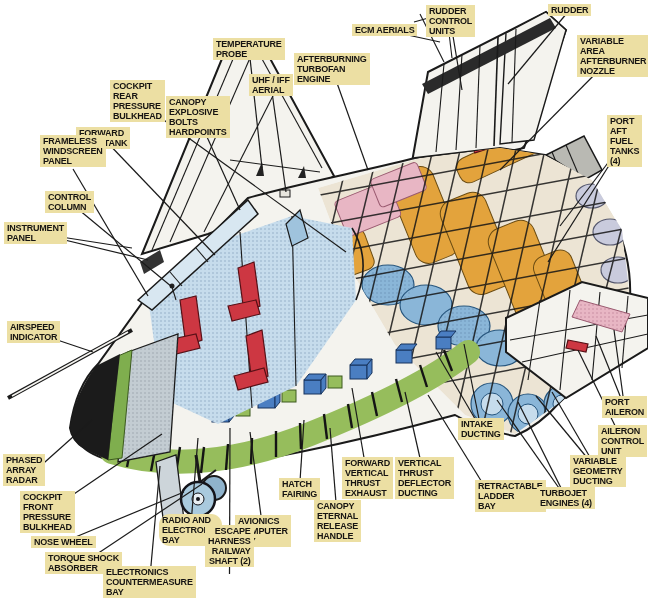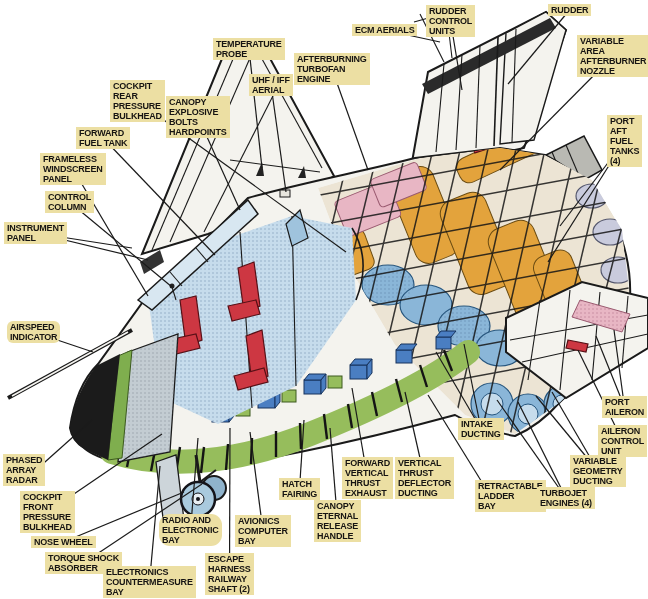--- a/index.html
+++ b/index.html
@@ -334,54 +334,54 @@
       <div class="callout" style="left: 110px; top: 80px;">COCKPIT
 REAR
 PRESSURE
 BULKHEAD</div>
       <div class="callout" style="left: 166px; top: 96px;">CANOPY
 EXPLOSIVE
 BOLTS
 HARDPOINTS</div>
       <div class="callout" style="left: 76px; top: 127px;">FORWARD
 FUEL TANK</div>
-      <div class="callout" style="left: 40px; top: 153px;">FRAMELESS
+      <div class="callout" style="left: 40px; top: 135px;">FRAMELESS
 WINDSCREEN
 PANEL</div>
       <div class="callout" style="left: 45px; top: 191px;">CONTROL
 COLUMN</div>
       <div class="callout" style="left: 4px; top: 222px;">INSTRUMENT
 PANEL</div>
       <div class="callout" style="left: 607px; top: 115px;">PORT
 AFT
 FUEL
 TANKS
 (4)</div>
-      <div class="callout" style="left: 7px; top: 321px; border-radius: 6px;">AIRSPEED
+      <div class="callout" style="left: 7px; top: 321px;">AIRSPEED
 INDICATOR</div>
       <div class="callout" style="left: 3px; top: 454px;">PHASED
 ARRAY
 RADAR</div>
       <div class="callout" style="left: 20px; top: 491px;">COCKPIT
 FRONT
 PRESSURE
 BULKHEAD</div>
       <div class="callout" style="left: 31px; top: 536px;">NOSE WHEEL</div>
       <div class="callout" style="left: 45px; top: 552px;">TORQUE SHOCK
 ABSORBER</div>
       <div class="callout" style="left: 103px; top: 566px;">ELECTRONICS
 COUNTERMEASURE
 BAY</div>
       <div class="callout" style="left: 159px; top: 514px; border-radius: 11px;">RADIO AND
 ELECTRONIC
 BAY</div>
       <div class="callout" style="left: 235px; top: 515px;">AVIONICS
 COMPUTER
 BAY</div>
-      <div class="callout" style="left: 205px; top: 553px;">ESCAPE
+      <div class="callout" style="left: 205px; top: 525px; text-align: right;">ESCAPE
 HARNESS
 RAILWAY
 SHAFT (2)</div>
       <div class="callout" style="left: 279px; top: 478px;">HATCH
 FAIRING</div>
       <div class="callout" style="left: 314px; top: 500px;">CANOPY
 ETERNAL
 RELEASE
 HANDLE</div>
       <div class="callout" style="left: 342px; top: 457px;">FORWARD

